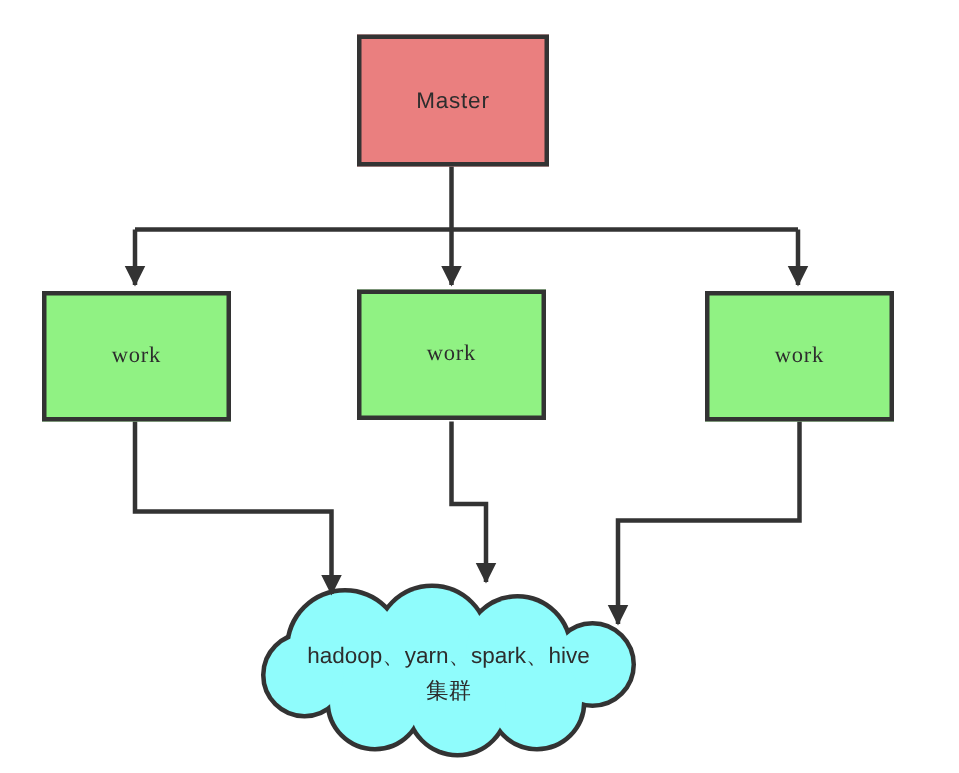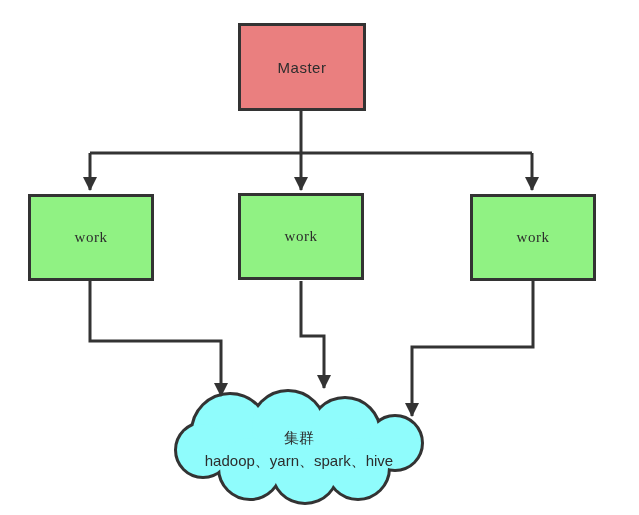--- a/index.html
+++ b/index.html
@@ -118,17 +118,17 @@
 
   <div class="node worker w1">
     <span>work</span>
   </div>
 
   <div class="node worker w2">
     <span>work</span>
   </div>
 
   <div class="cloud-label">
+    <span>hadoop、yarn、spark、hive</span>
     <span>集群</span>
-    <span>hadoop、yarn、spark、hive</span>
   </div>
 
 </div>
 
 </body></html>

